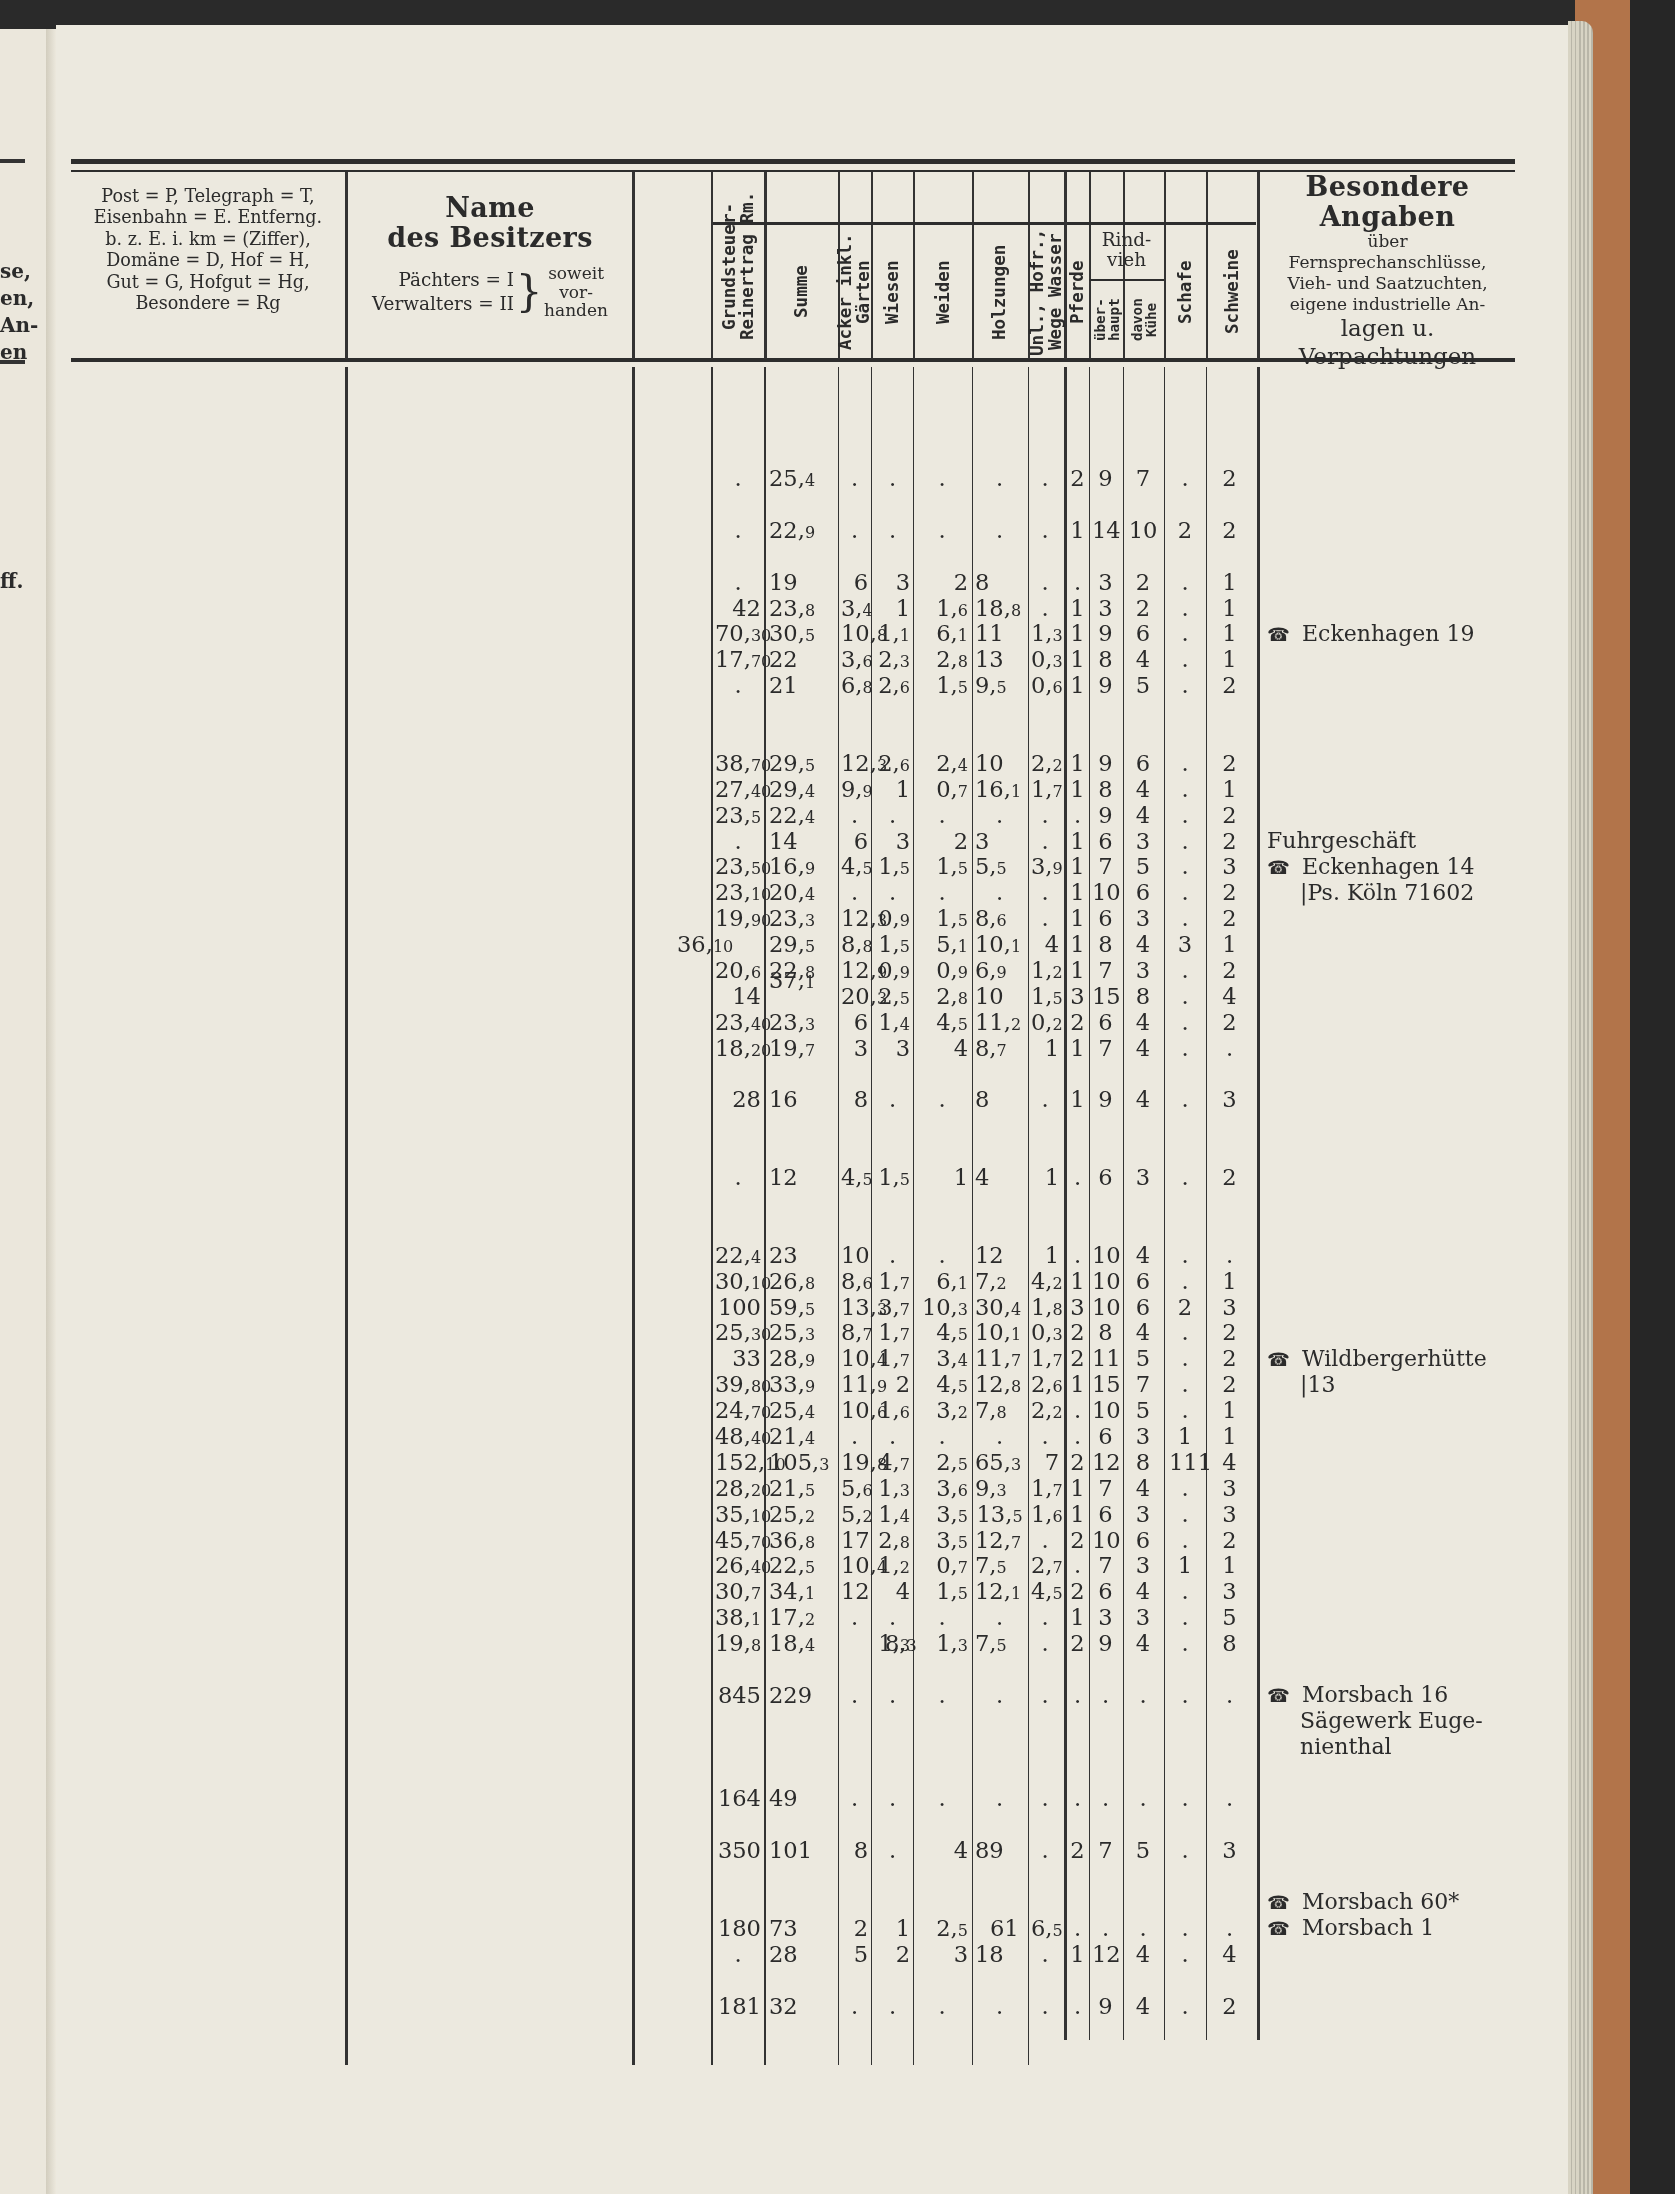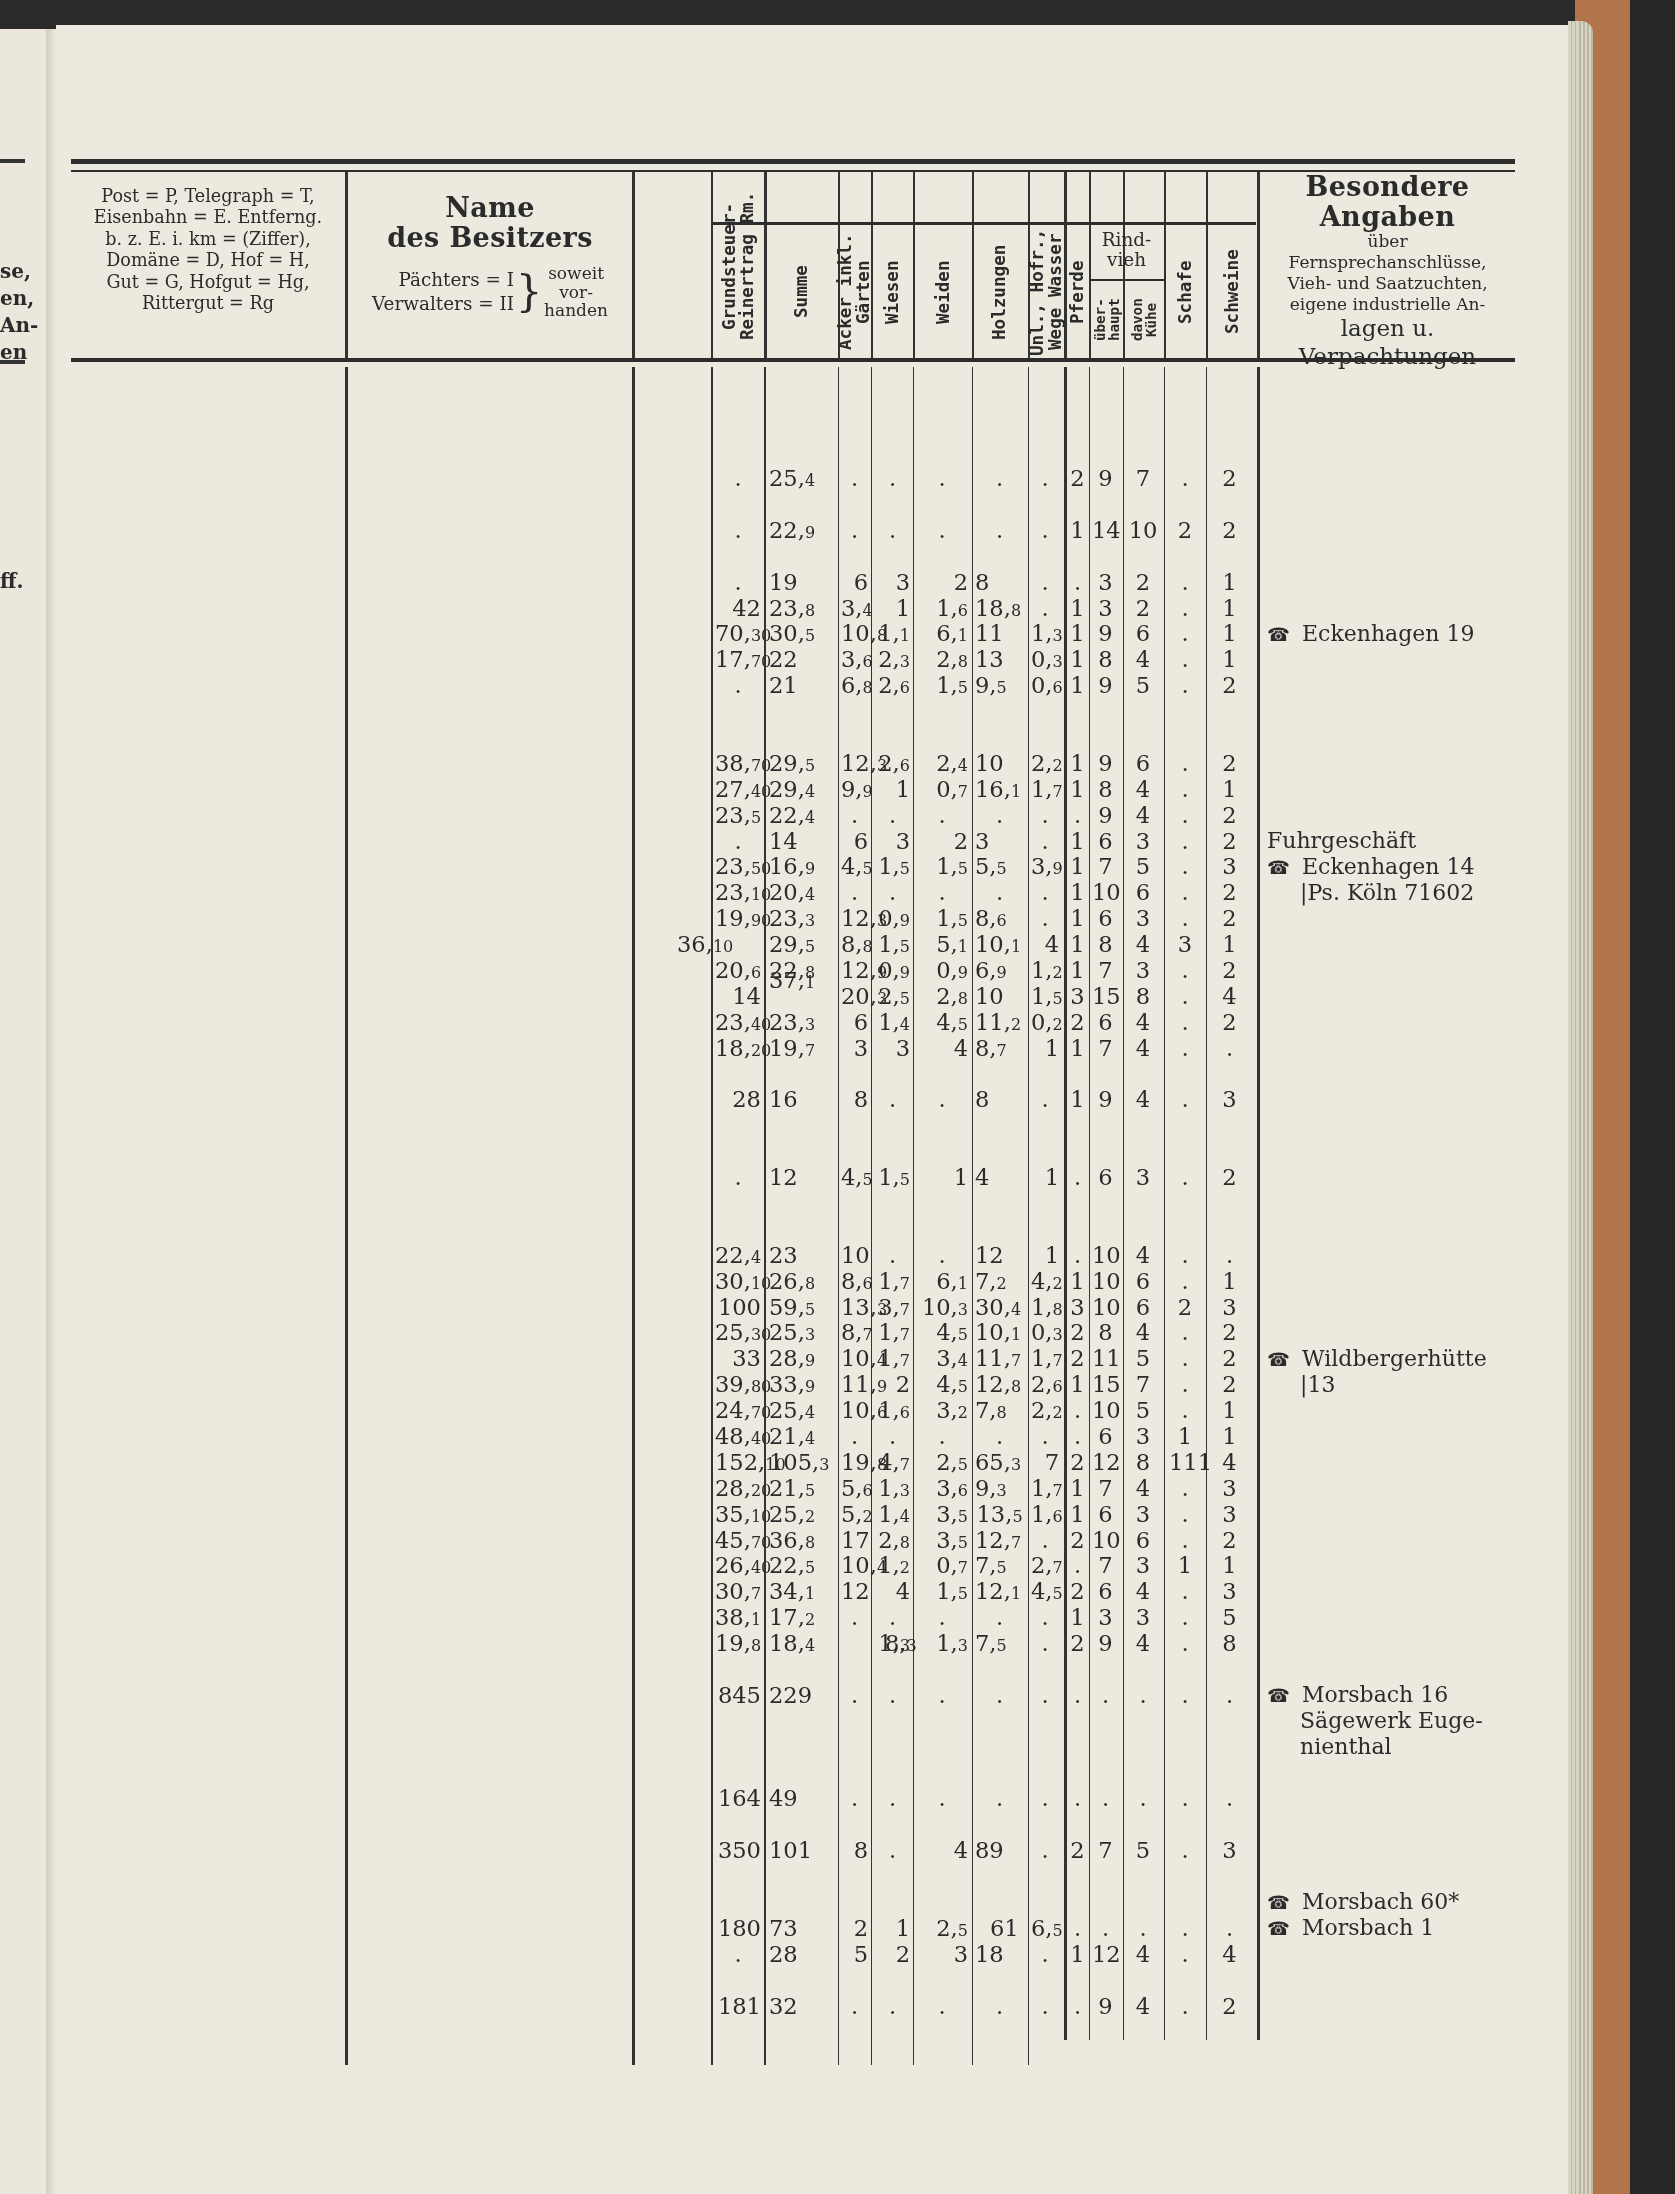--- a/index.html
+++ b/index.html
@@ -81,21 +81,21 @@
     <div class="rule" style="left: 657px; top: 197px; width: 351px; height: 2.5px; position: absolute;"></div>
     <div class="rule" style="left: 1011px; top: 197px; width: 189px; height: 2.5px; position: absolute;"></div>
     <div class="rule" style="left: 1033px; top: 254px; width: 75px; height: 1.7px;"></div>
     <div class="hdr" style="left: 15px; top: 161px; width: 274px;">
       <div class="hdr-big"></div>
       <div class="hdr-small">Post = P, Telegraph = T,</div>
       <div class="hdr-small">Eisenbahn = E. Entferng.</div>
       <div class="hdr-small">b. z. E. i. km = (Ziffer),</div>
       <div class="hdr-small">Domäne = D, Hof = H,</div>
       <div class="hdr-small">Gut = G, Hofgut = Hg,</div>
-      <div class="hdr-small">Rittergut = Rg</div>
+      <div class="hdr-small">Besondere = Rg</div>
     </div>
     <div class="hdr" style="left: 292px; top: 168px; width: 284px;">
       <div class="hdr-big">Name</div>
       <div class="hdr-big">des Besitzers</div>
       <div style="display: flex; align-items: center; justify-content: center; margin-top: 11.7px; font-size: 18.4px;">
         <div style="text-align:right;line-height:1.3">
           <div>Pächters = I</div>
           <div>Verwalters = II</div>
         </div>
         <div style="font-size:42px;margin:0 1.7px;line-height:1">}</div>

